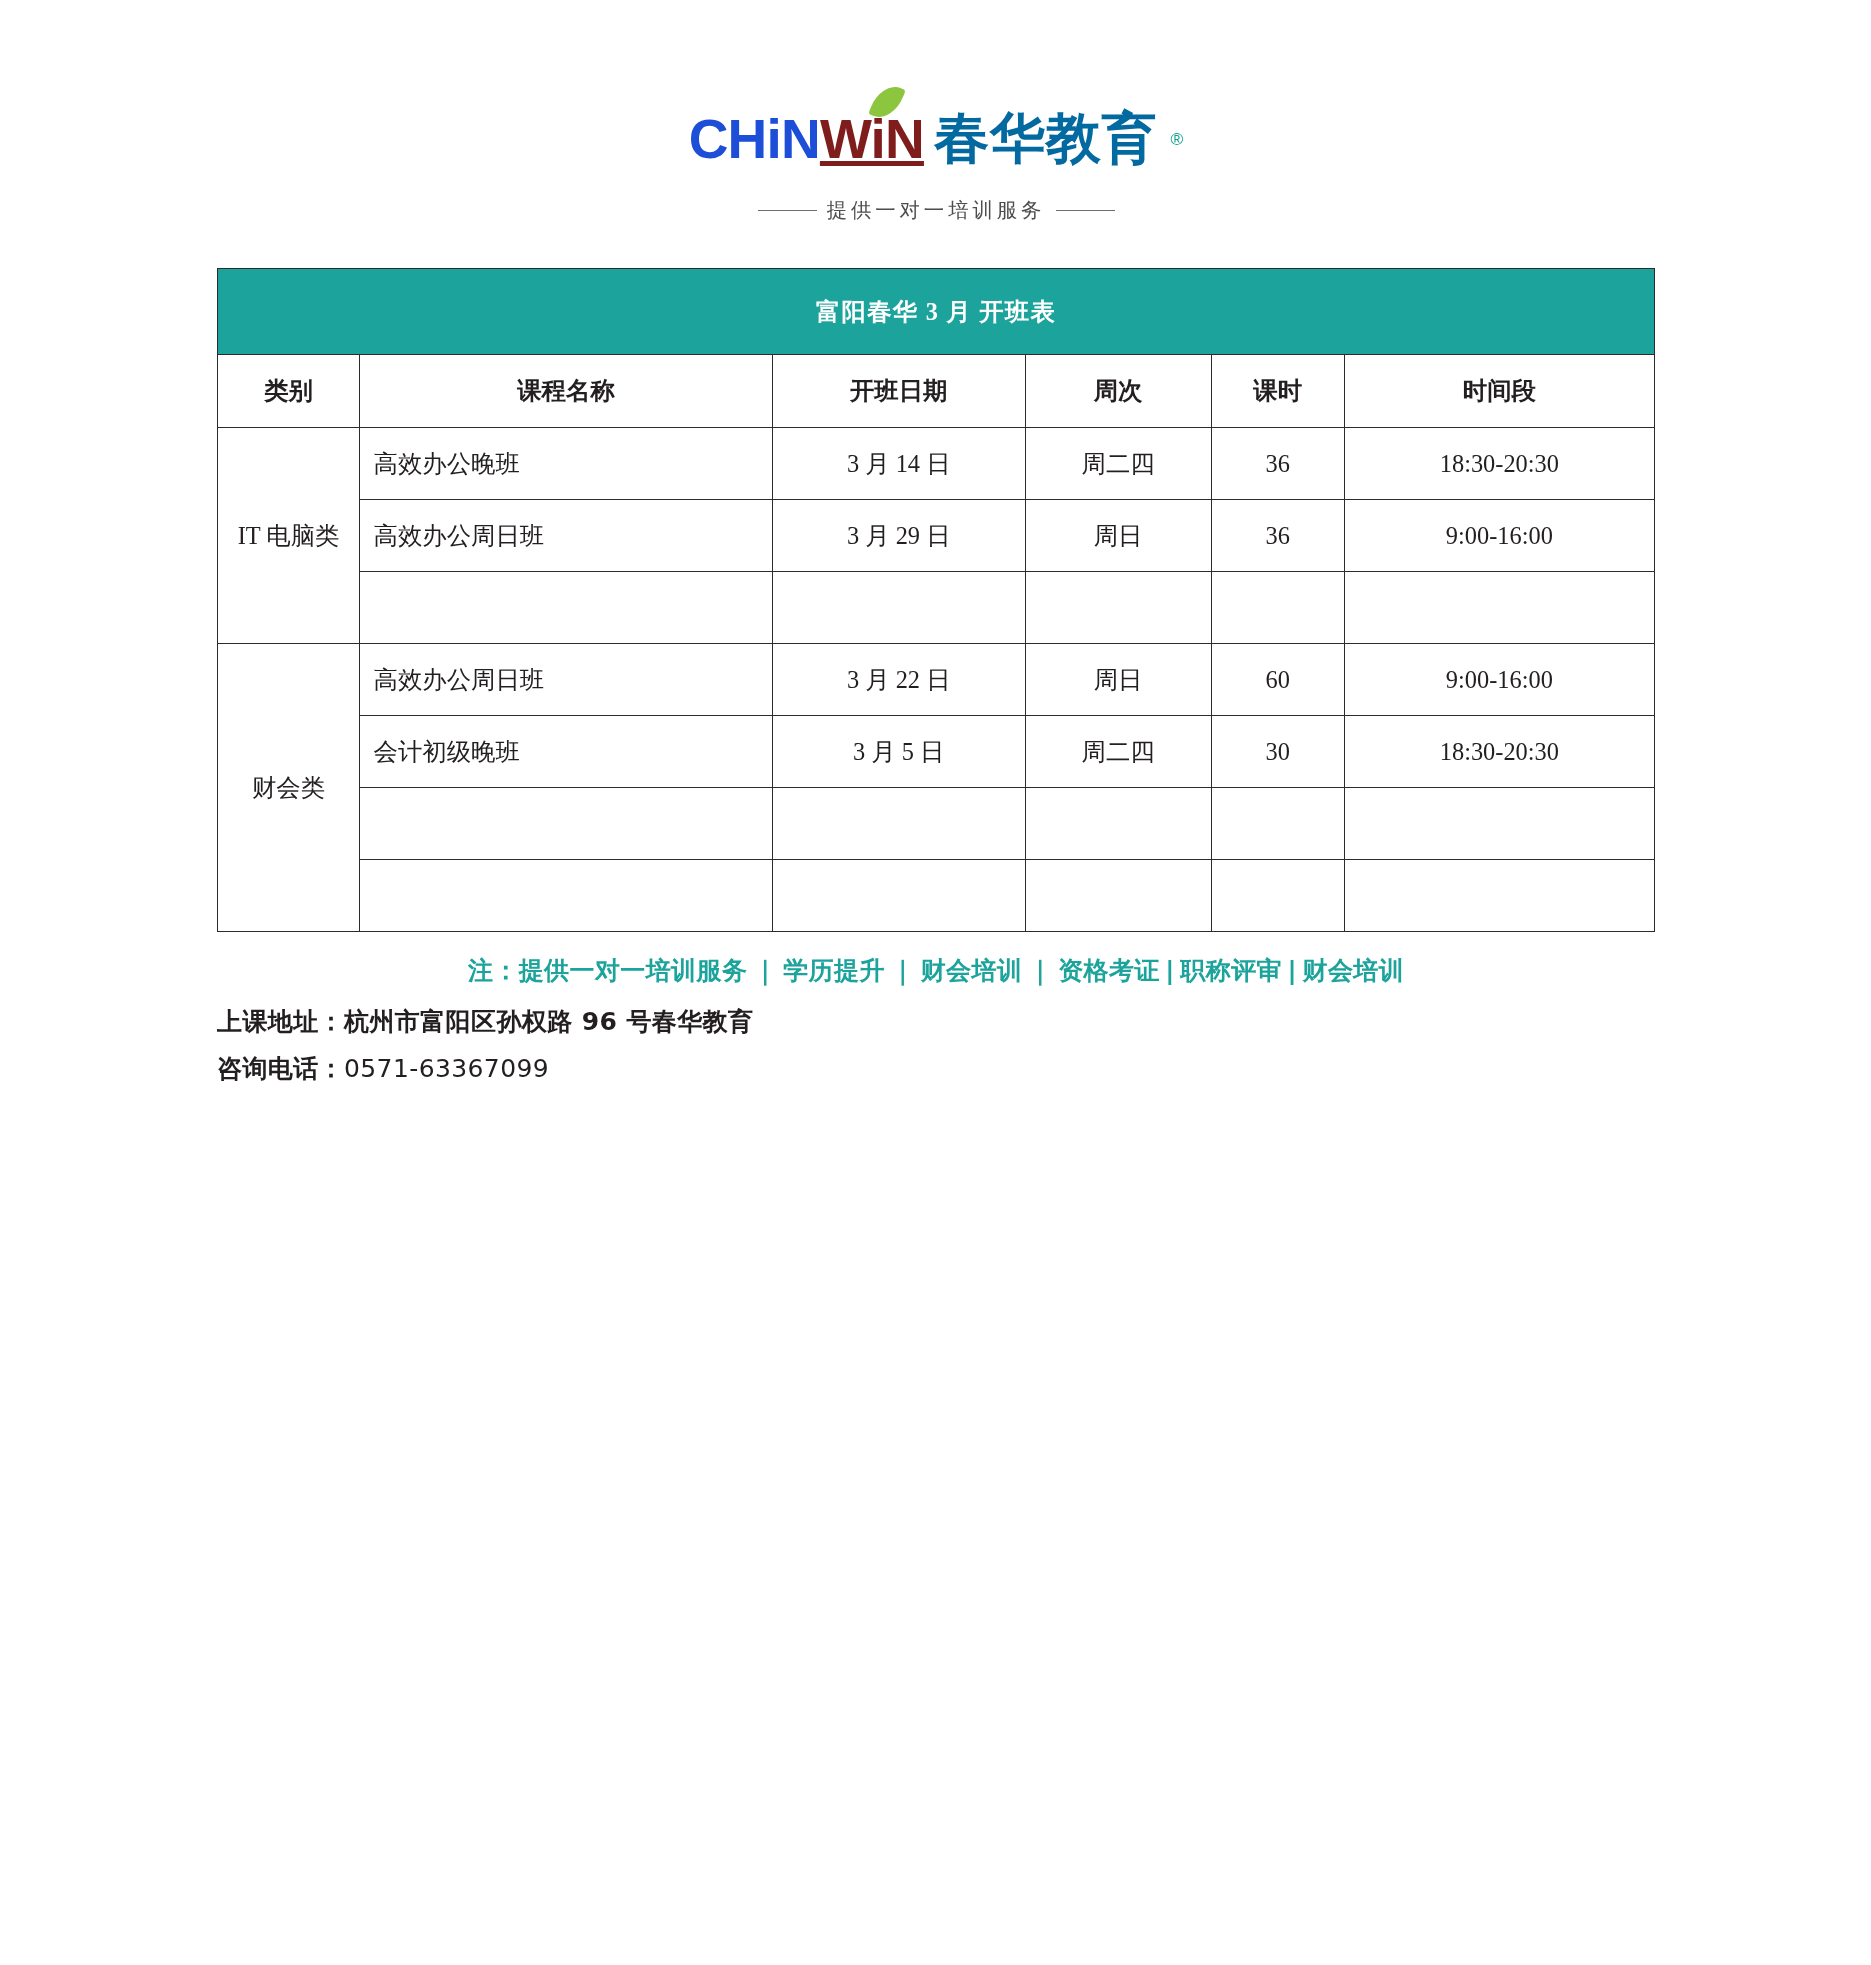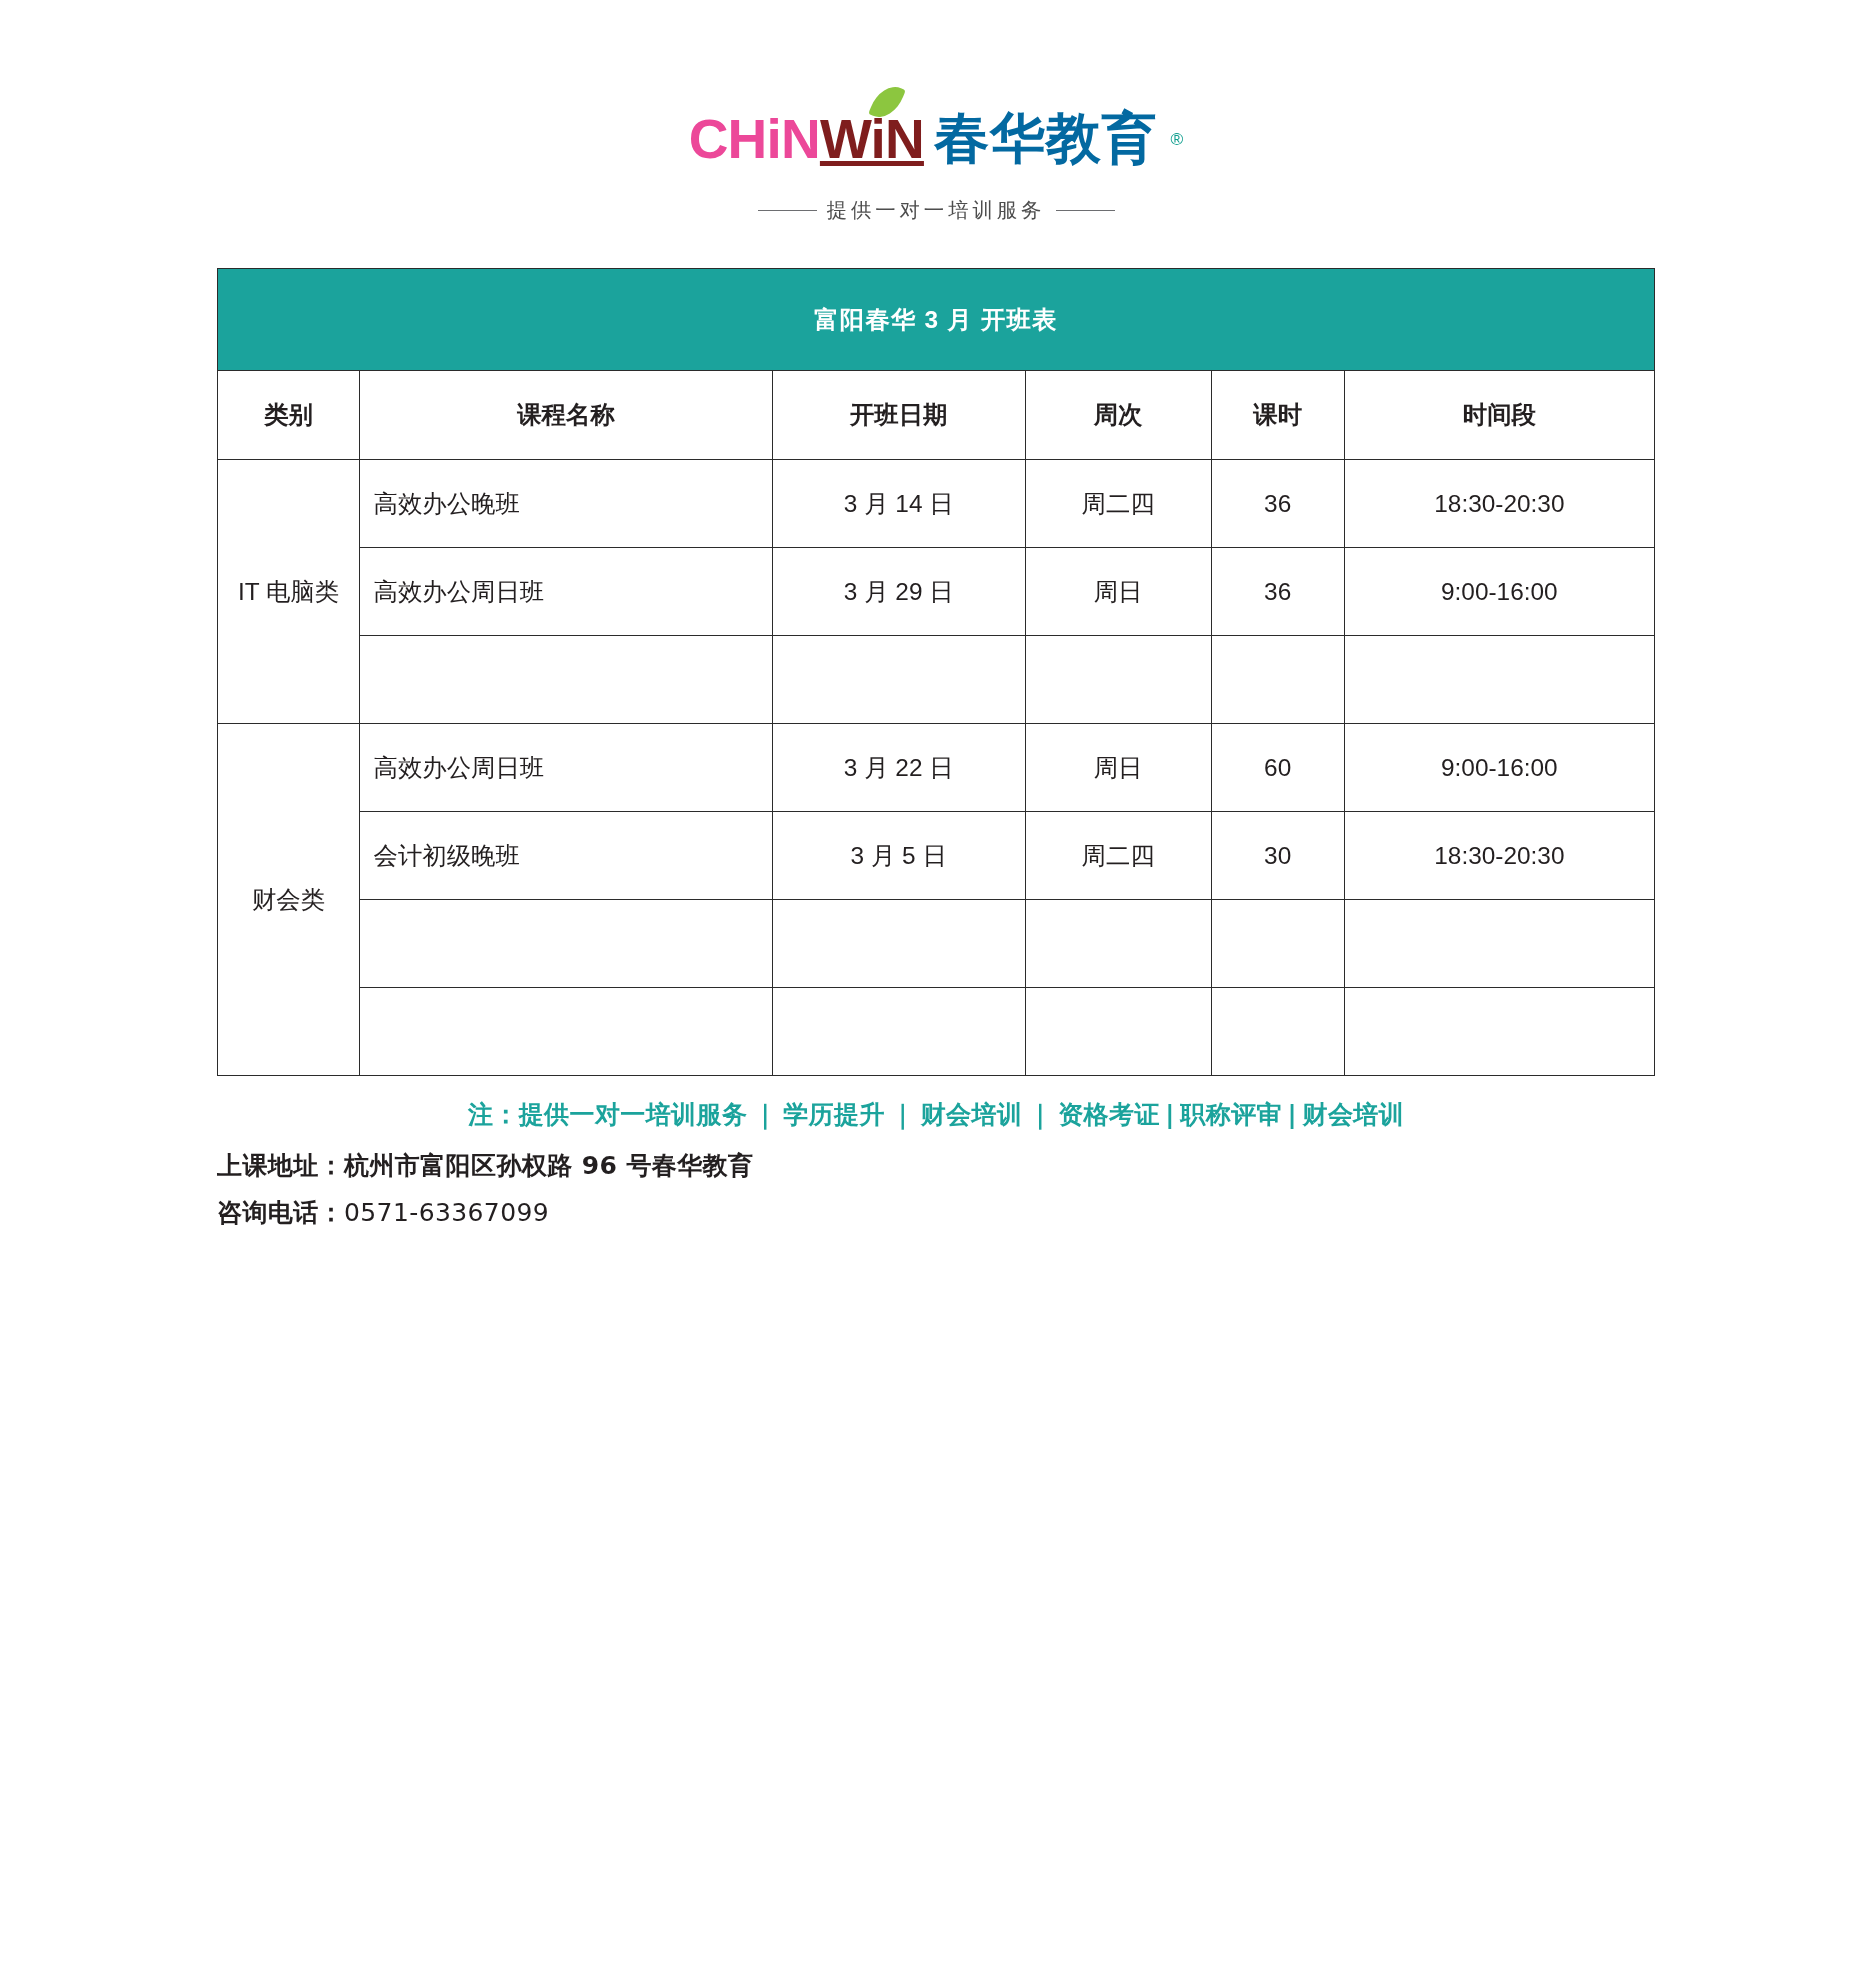--- a/index.html
+++ b/index.html
@@ -35,21 +35,21 @@
   }
   .logo-mark {
     display: flex;
     align-items: baseline;
     font-weight: bold;
     letter-spacing: -0.8px;
     font-size: 55px;
     color: #0f9e8e;
     position: relative;
   }
-  .logo-mark .c1 { color: #ec4899; text-align: center; }
+  .logo-mark .c1 { color: #1d4ed8; text-align: center; }
   .logo-mark .c2 { color: #7f1d1d; text-decoration: underline; }
   .leaf {
     position: absolute;
     right: 24.4px;
     top: -23px;
     width: 26px;
     height: 36px;
     background: #8cc63f;
     border-radius: 80% 10% 80% 10%;
     transform: rotate(22deg);
@@ -91,25 +91,25 @@
     margin: 44px auto 0 auto;
     width: 1438px;
   }
   table.schedule {
     width: 100%;
     border-collapse: collapse;
     table-layout: fixed;
   }
   table.schedule td, table.schedule th {
     border: 1.2px solid #2b2b2b;
-    padding: 16px;
+    padding: 8px;
     text-align: center;
     vertical-align: middle;
     font-size: 24.4px;
-    font-family: Liberation Sans, sans-serif;
+    font-family: Liberation Serif, serif;
   }
   .title-row td {
     background: #1ba39c;
     color: #ffffff;
     font-size: 31px;
     font-weight: bold;
     height: 69px;
     border: 1.2px solid #1ba39c;
     letter-spacing: 1.2px;
   }

